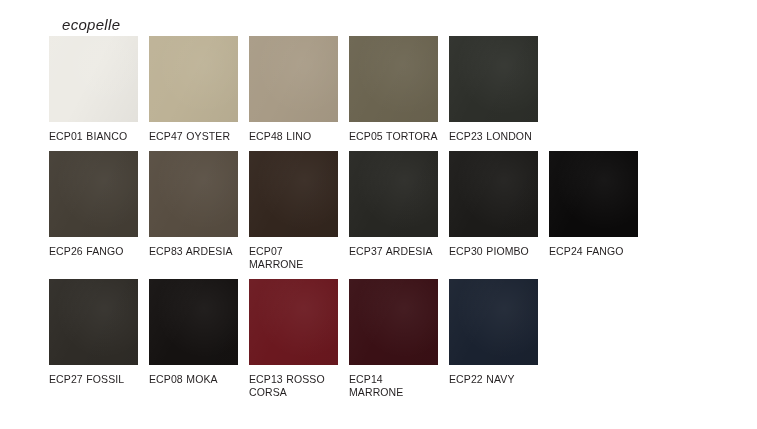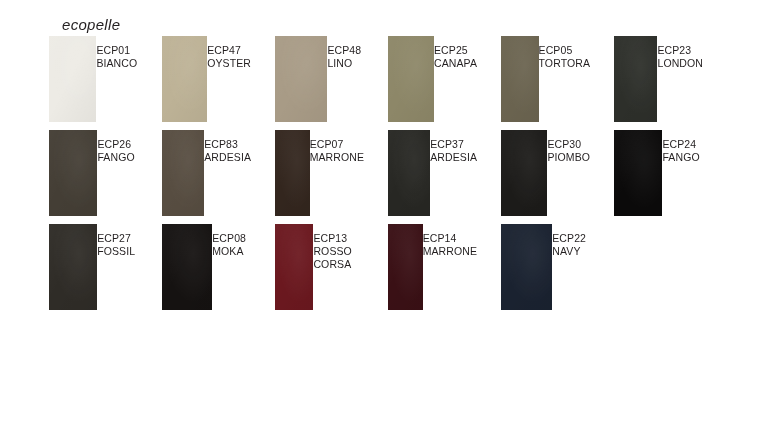--- a/index.html
+++ b/index.html
@@ -46,23 +46,23 @@
 
   .swatch-row {
     display: flex;
     flex-direction: row;
     align-items: flex-start;
     margin-bottom: 8px;
   }
 
   .swatch-cell {
     width: 89px;
-    margin-right: 24px;
+    margin-right: 11px;
     display: flex;
-    flex-direction: row;
+    flex-direction: column;
   }
 
   .swatch-chip {
     width: 89px;
     height: 86px;
     display: block;
     position: relative;
     overflow: hidden;
   }
 
@@ -100,24 +100,20 @@
           <div class="swatch-chip" style="background-color: rgb(237, 235, 229);"></div>
           <div class="swatch-label">ECP01 BIANCO</div>
         </div>
         <div class="swatch-cell">
           <div class="swatch-chip" style="background-color: rgb(189, 178, 150);"></div>
           <div class="swatch-label">ECP47 OYSTER</div>
         </div>
         <div class="swatch-cell">
           <div class="swatch-chip" style="background-color: rgb(168, 155, 134);"></div>
           <div class="swatch-label">ECP48 LINO</div>
-        </div>
-        <div class="swatch-cell">
-          <div class="swatch-chip" style="background-color: rgb(141, 135, 104);"></div>
-          <div class="swatch-label">ECP25 CANAPA</div>
         </div>
         <div class="swatch-cell">
           <div class="swatch-chip" style="background-color: rgb(107, 100, 80);"></div>
           <div class="swatch-label">ECP05 TORTORA</div>
         </div>
         <div class="swatch-cell">
           <div class="swatch-chip" style="background-color: rgb(45, 47, 42);"></div>
           <div class="swatch-label">ECP23 LONDON</div>
         </div>
       </div>

